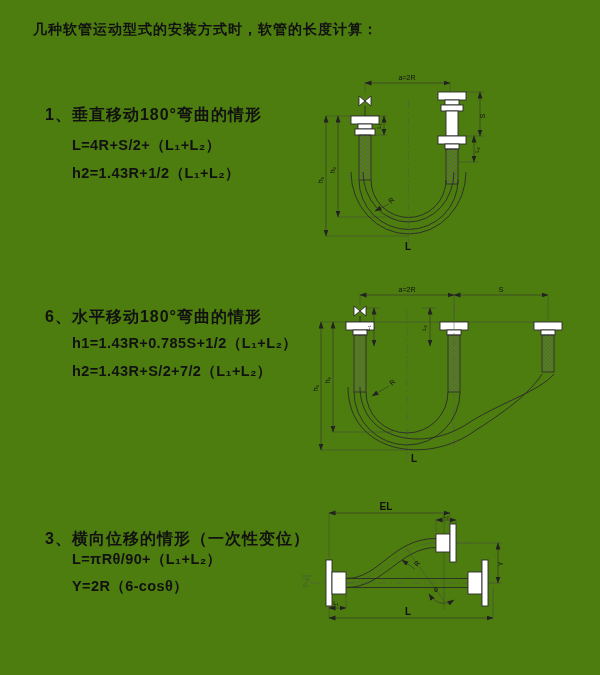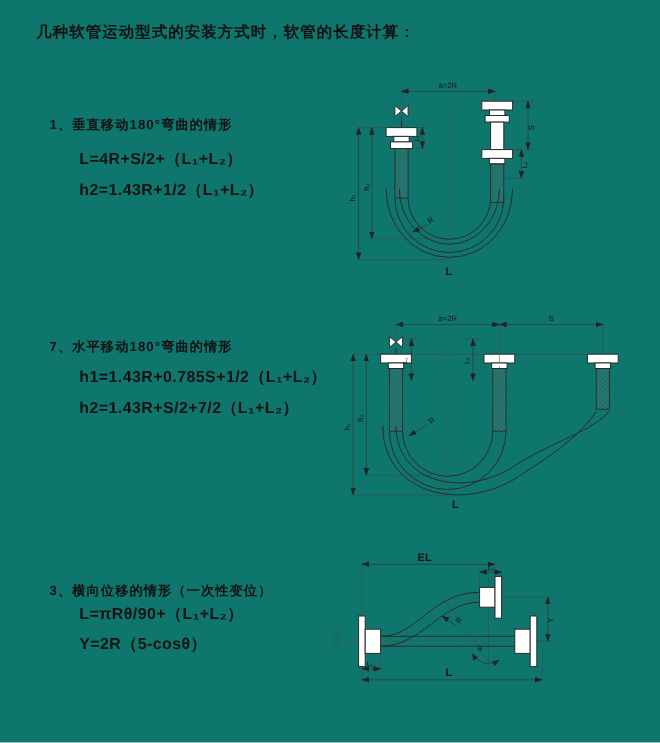--- a/index.html
+++ b/index.html
@@ -1,25 +1,25 @@
 <!DOCTYPE html>
 <html><head>
 <meta charset="utf-8">
 <style>
   html,body{margin:0;padding:0;background:#fff;}
   #page{
-    position:relative;width:600px;height:675px;background:#0f766e;overflow:hidden;
+    position:relative;width:600px;height:675px;background:#4d7c0f;overflow:hidden;
     font-family:"Liberation Sans","DejaVu Sans",sans-serif;color:#111;
   }
   .title{
     position:absolute;left:33px;top:21px;font-size:14px;font-weight:bold;
     letter-spacing:1px;white-space:nowrap;
   }
   .sec-heading{
-    position:absolute;font-size:12px;font-weight:bold;letter-spacing:1px;white-space:nowrap;text-align:center;
+    position:absolute;font-size:16px;font-weight:bold;letter-spacing:1px;white-space:nowrap;text-align:center;
   }
   .formulas{
     position:absolute;font-size:14.5px;font-weight:bold;letter-spacing:.4px;
     line-height:28px;white-space:nowrap;
   }
   #h1x{left:45px;top:105px}
   #f1x{left:72px;top:131px}
   #h2x{left:45px;top:307px}
   #f2x{left:72px;top:329px;line-height:28px}
   #h3x{left:45px;top:529px}
@@ -56,30 +56,30 @@
   </svg>
 
   <div class="title">几种软管运动型式的安装方式时，软管的长度计算：</div>
 
   <div class="sec-heading" id="h1x">1、垂直移动180°弯曲的情形</div>
   <div class="formulas" id="f1x">
     <div>L=4R+S/2+（L₁+L₂）</div>
     <div>h2=1.43R+1/2（L₁+L₂）</div>
   </div>
 
-  <div class="sec-heading" id="h2x">7、水平移动180°弯曲的情形</div>
+  <div class="sec-heading" id="h2x">6、水平移动180°弯曲的情形</div>
   <div class="formulas" id="f2x">
     <div>h1=1.43R+0.785S+1/2（L₁+L₂）</div>
     <div>h2=1.43R+S/2+7/2（L₁+L₂）</div>
   </div>
 
   <div class="sec-heading" id="h3x">3、横向位移的情形（一次性变位）</div>
   <div class="formulas" id="f3x">
     <div>L=πRθ/90+（L₁+L₂）</div>
-    <div>Y=2R（5-cosθ）</div>
+    <div>Y=2R（6-cosθ）</div>
   </div>
 
   <svg id="d1" class="diagram" width="280" height="190" viewBox="0 0 280 190">
 
     <g>
       <path class="ext" d="M13,46 H66 M13,166 H96 M25,147 H80"></path>
       <path class="ext" d="M153,22 H172 M153,66 H172 M145,92 H166 M52,13 V23 M137,13 V21"></path>
       <path class="ext" d="M58,46 H74 M62,65 H74"></path>
     </g>
 

